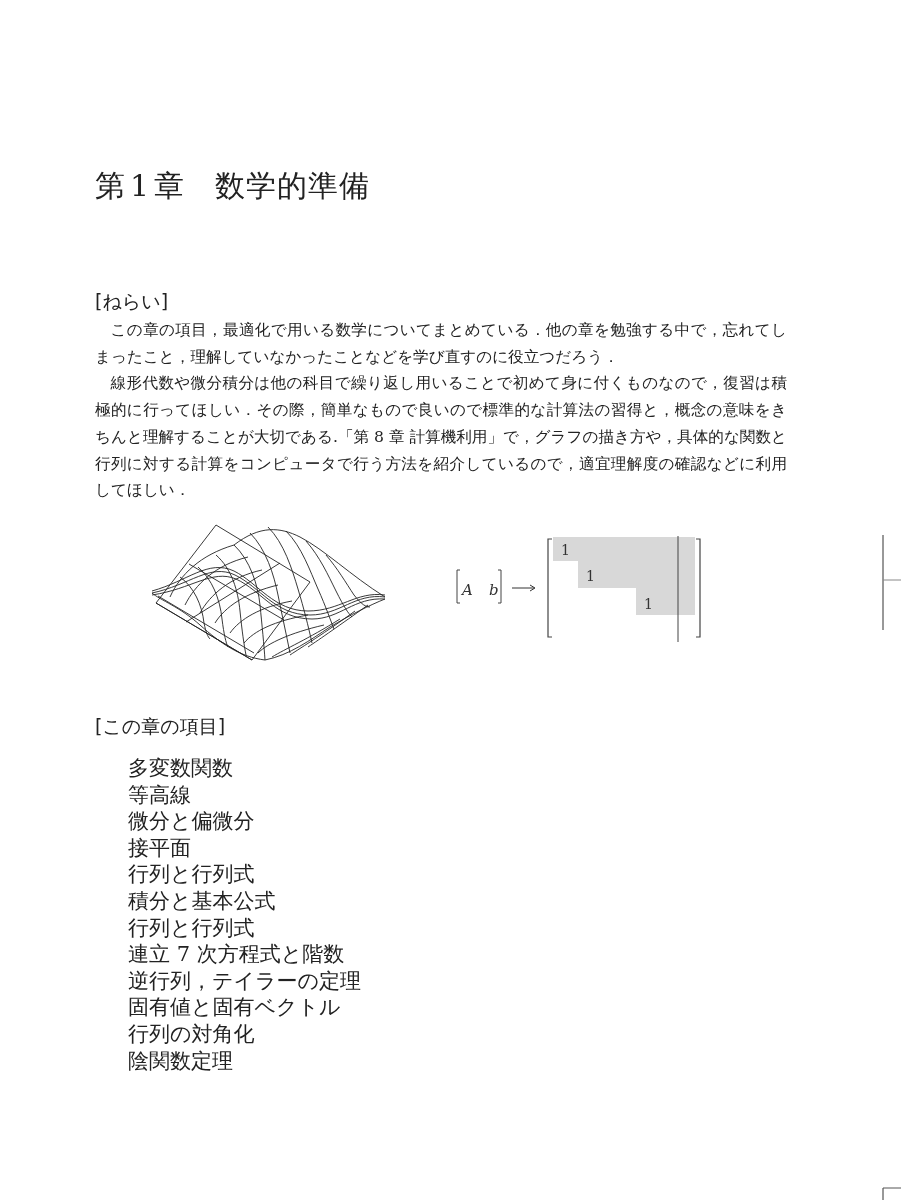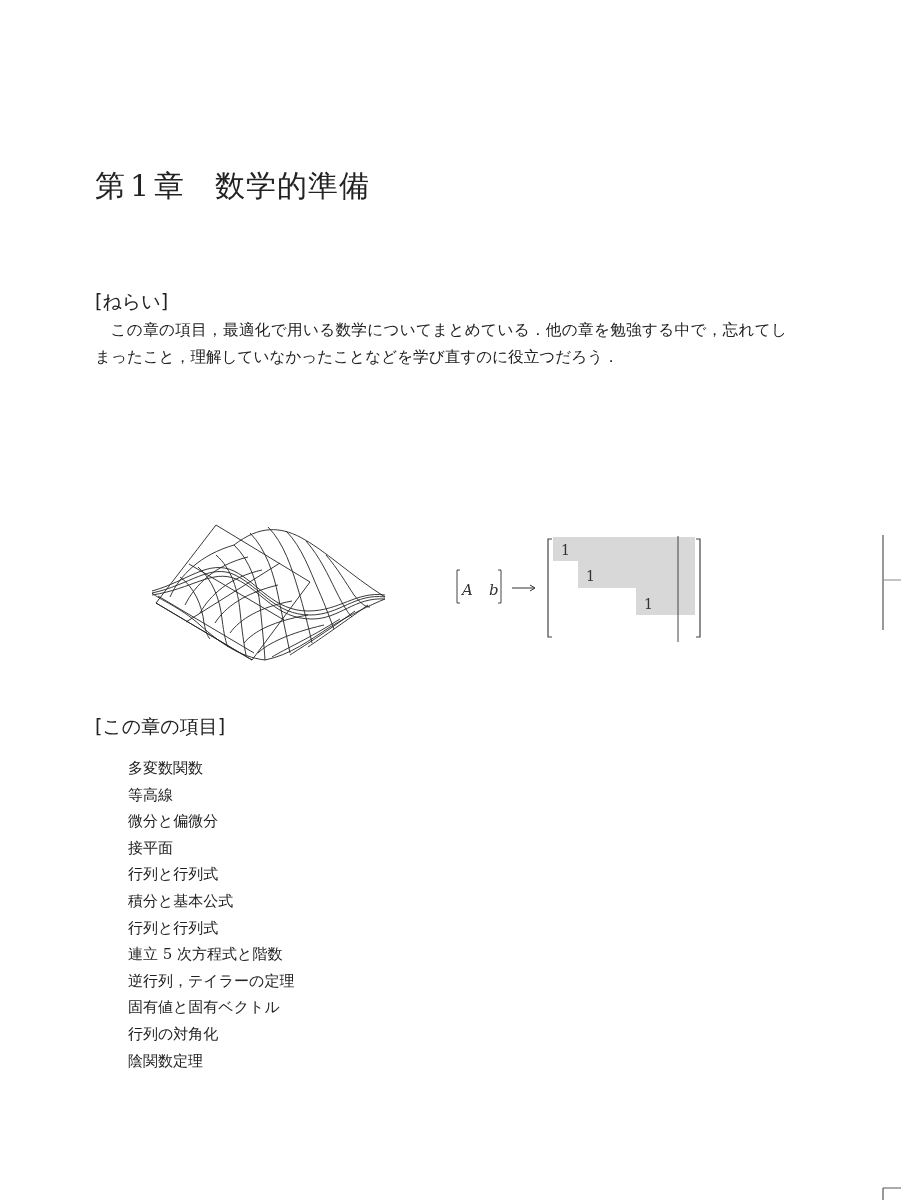--- a/index.html
+++ b/index.html
@@ -20,38 +20,39 @@
   .body-text {
     position: absolute; left: 95px; top: 317px; width: 692px;
     font-family: "DejaVu Serif", serif; font-size: 15.6px; line-height: 26.7px; color: #222;
     text-align: justify;
   }
   .body-text p { margin: 0; text-indent: 1em; }
   .fig-surface { position: absolute; left: 140px; top: 515px; width: 260px; height: 150px; }
   .fig-matrix { position: absolute; left: 440px; top: 525px; width: 280px; height: 125px; }
   .items-list {
     position: absolute; left: 128px; top: 755px; margin: 0; padding: 0; list-style: none;
-    font-family: "DejaVu Serif", serif; font-size: 15px; line-height: 26.6px; color: #222;
+    font-family: "DejaVu Serif", serif; font-size: 21px; line-height: 26.6px; color: #222;
   }
   .items-list li { margin: 0; padding: 0; white-space: nowrap; }
   .edge-mark { position: absolute; }
 </style>
 </head>
 <body>
 
 <div class="page">
 
   <div class="chapter-title">
     <span>第</span><span class="num">1</span><span>章</span><span class="gap"></span><span>数学的準備</span>
   </div>
 
   <div class="section-heading" style="top:288px;">[ねらい]</div>
 
   <div class="body-text">
     <p>この章の項目，最適化で用いる数学についてまとめている．他の章を勉強する中で，忘れてしまったこと，理解していなかったことなどを学び直すのに役立つだろう．</p>
+    <p>線形代数や微分積分は他の科目で繰り返し用いることで初めて身に付くものなので，復習は積極的に行ってほしい．その際，簡単なもので良いので標準的な計算法の習得と，概念の意味をきちんと理解することが大切である.「第 8 章 計算機利用」で，グラフの描き方や，具体的な関数と行列に対する計算をコンピュータで行う方法を紹介しているので，適宜理解度の確認などに利用してほしい．</p>
   </div>
 
   <svg class="fig-surface" viewBox="0 0 260 150" fill="none" stroke="#222" stroke-width="0.9">
 
     <polygon points="76,10 170,67 112,145 16,88"></polygon>
     <line x1="16" y1="88" x2="112" y2="145"></line>
     <line x1="18" y1="81" x2="114" y2="138"></line>
     <line x1="49" y1="49" x2="144" y2="105"></line>
     <line x1="46" y1="107" x2="140" y2="48"></line>
 
@@ -109,21 +110,21 @@
   <div class="section-heading" style="top:713px;">[この章の項目]</div>
 
   <ul class="items-list">
     <li>多変数関数</li>
     <li>等高線</li>
     <li>微分と偏微分</li>
     <li>接平面</li>
     <li>行列と行列式</li>
     <li>積分と基本公式</li>
     <li>行列と行列式</li>
-    <li>連立 5 次方程式と階数</li>
+    <li>連立 7 次方程式と階数</li>
     <li>逆行列，テイラーの定理</li>
     <li>固有値と固有ベクトル</li>
     <li>行列の対角化</li>
     <li>陰関数定理</li>
   </ul>
 
   <svg class="edge-mark" style="left:870px; top:530px; width:31px; height:110px;">
     <line x1="13" y1="5" x2="13" y2="100" stroke="#333" stroke-width="1"></line>
     <line x1="13" y1="50" x2="31" y2="50" stroke="#888" stroke-width="1"></line>
   </svg>

